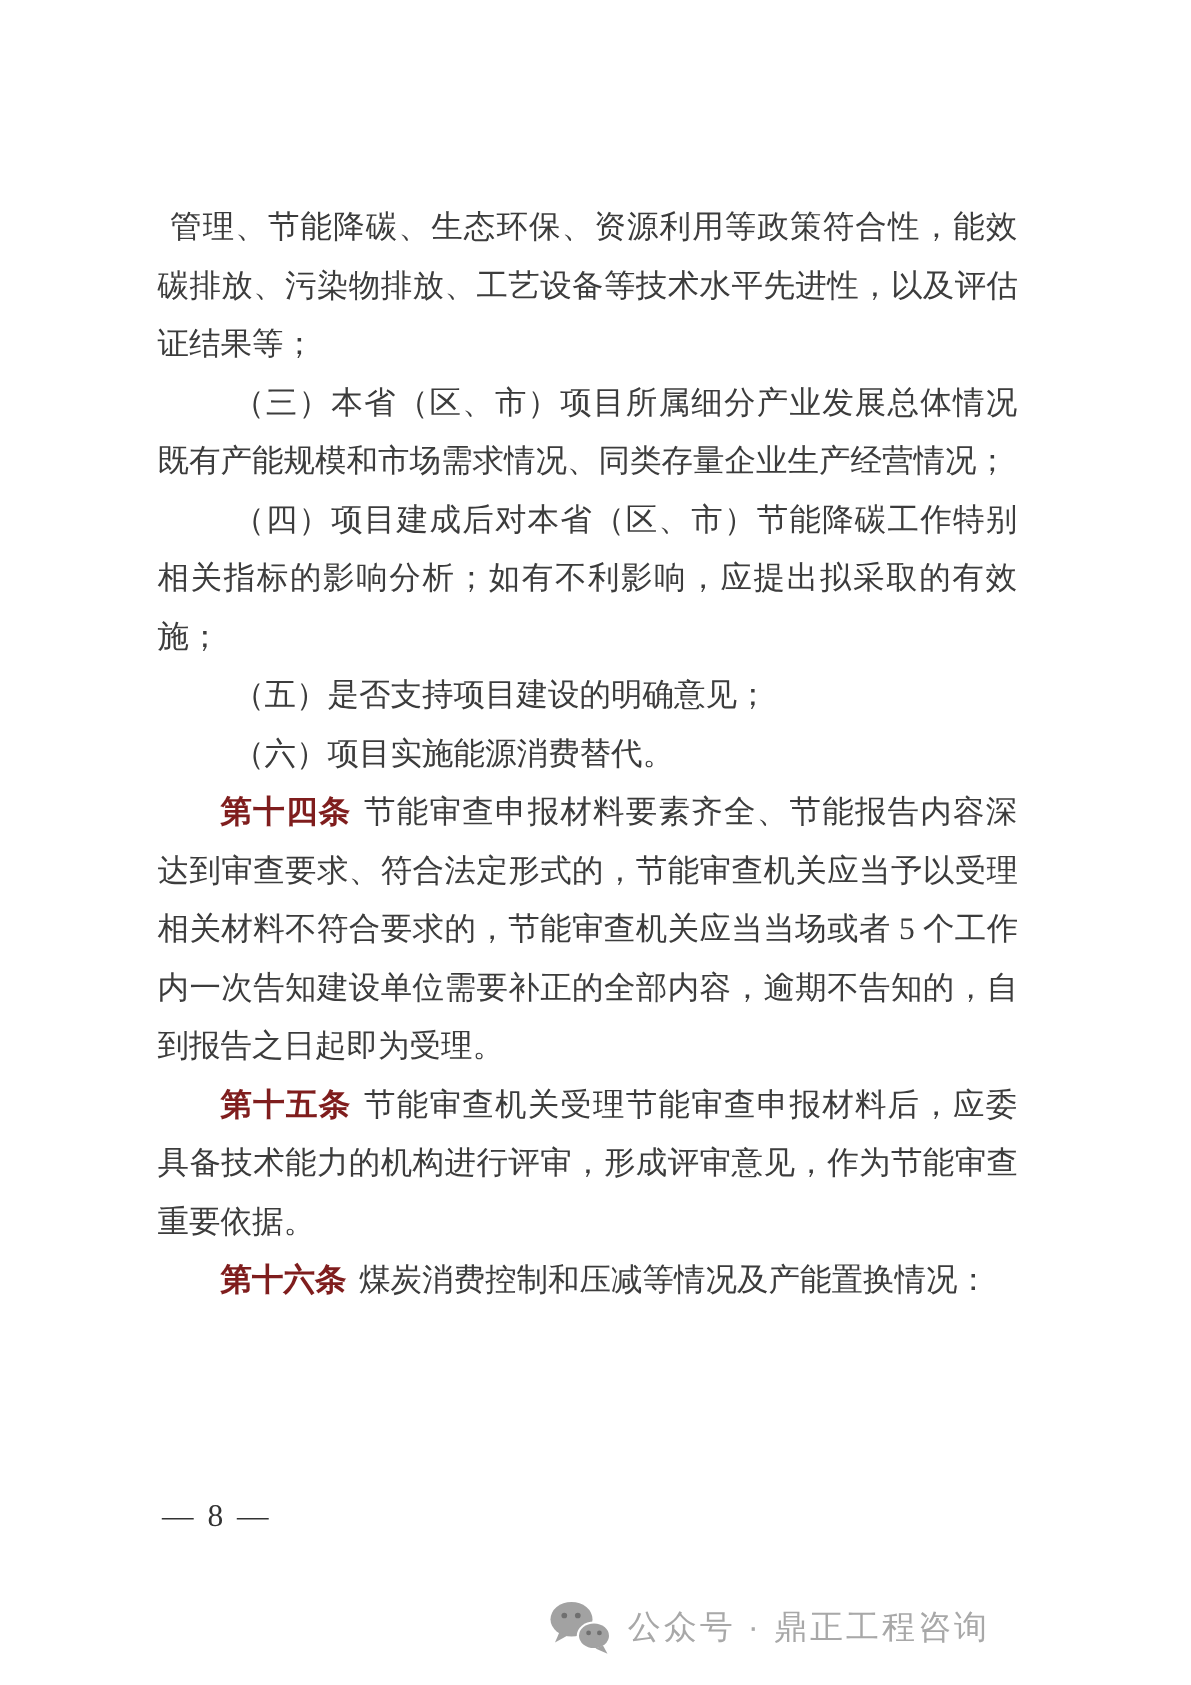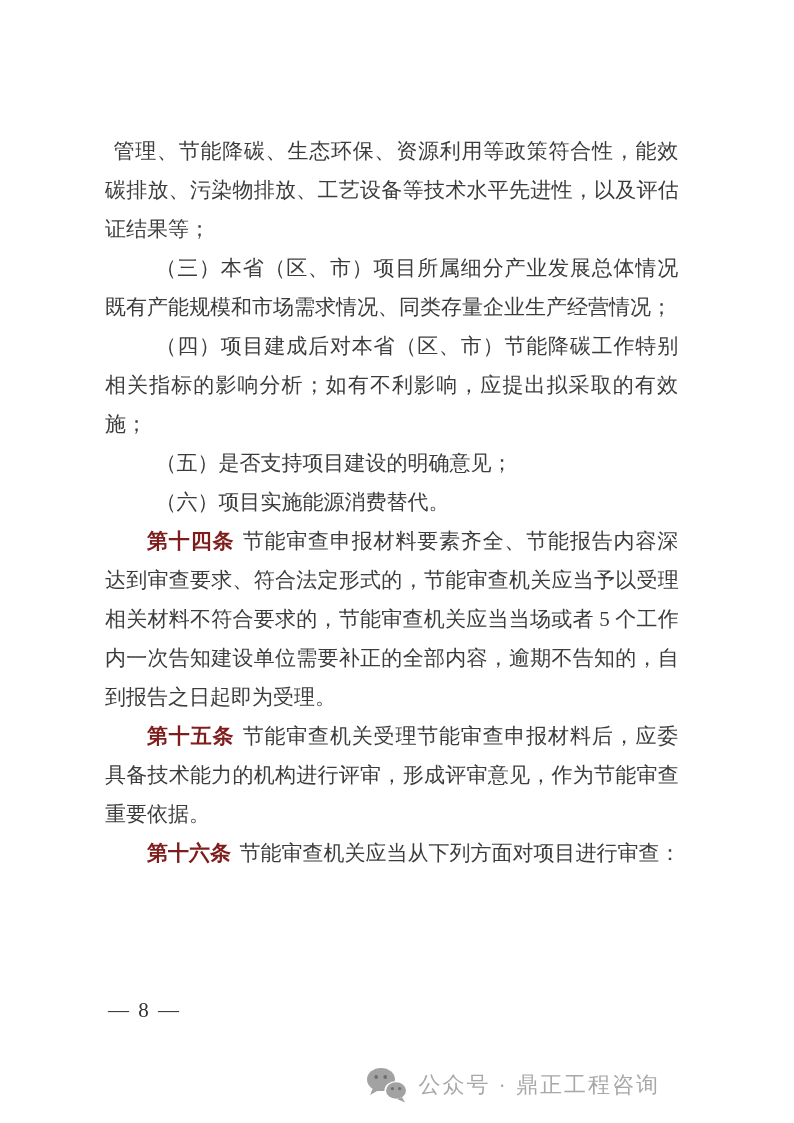--- a/index.html
+++ b/index.html
@@ -73,21 +73,21 @@
 <div class="page">
 
   <div class="doc-body">
     <p class="continuation"><b class="article-number"></b><span>管理、节能降碳、生态环保、资源利用等政策符合性，能效、碳排放、污染物排放、工艺设备等技术水平先进性，以及评估论证结果等；</span></p>
     <p><b class="article-number"></b><span>（三）本省（区、市）项目所属细分产业发展总体情况、既有产能规模和市场需求情况、同类存量企业生产经营情况；</span></p>
     <p><b class="article-number"></b><span>（四）项目建成后对本省（区、市）节能降碳工作特别是相关指标的影响分析；如有不利影响，应提出拟采取的有效措施；</span></p>
     <p><b class="article-number"></b><span>（五）是否支持项目建设的明确意见；</span></p>
     <p><b class="article-number"></b><span>（六）项目实施能源消费替代。</span></p>
     <p><b class="article-number">第十四条</b><span>节能审查申报材料要素齐全、节能报告内容深度达到审查要求、符合法定形式的，节能审查机关应当予以受理。相关材料不符合要求的，节能审查机关应当当场或者 5 个工作日内一次告知建设单位需要补正的全部内容，逾期不告知的，自收到报告之日起即为受理。</span></p>
     <p><b class="article-number">第十五条</b><span>节能审查机关受理节能审查申报材料后，应委托具备技术能力的机构进行评审，形成评审意见，作为节能审查的重要依据。</span></p>
-    <p><b class="article-number">第十六条</b><span>节能审查机关应当从下列方面对项目进行审查：</span></p>
+    <p><b class="article-number">第十六条</b><span>煤炭消费控制和压减等情况及产能置换情况：</span></p>
   </div>
 
   <div class="page-number">— 8 —</div>
 
   <div class="watermark">
     <span class="wm-icon">
       <svg width="42" height="38" viewBox="0 0 42 38">
 
         <g fill="#a2a2a2">
           <ellipse cx="15" cy="13.5" rx="14" ry="11.5"></ellipse>

